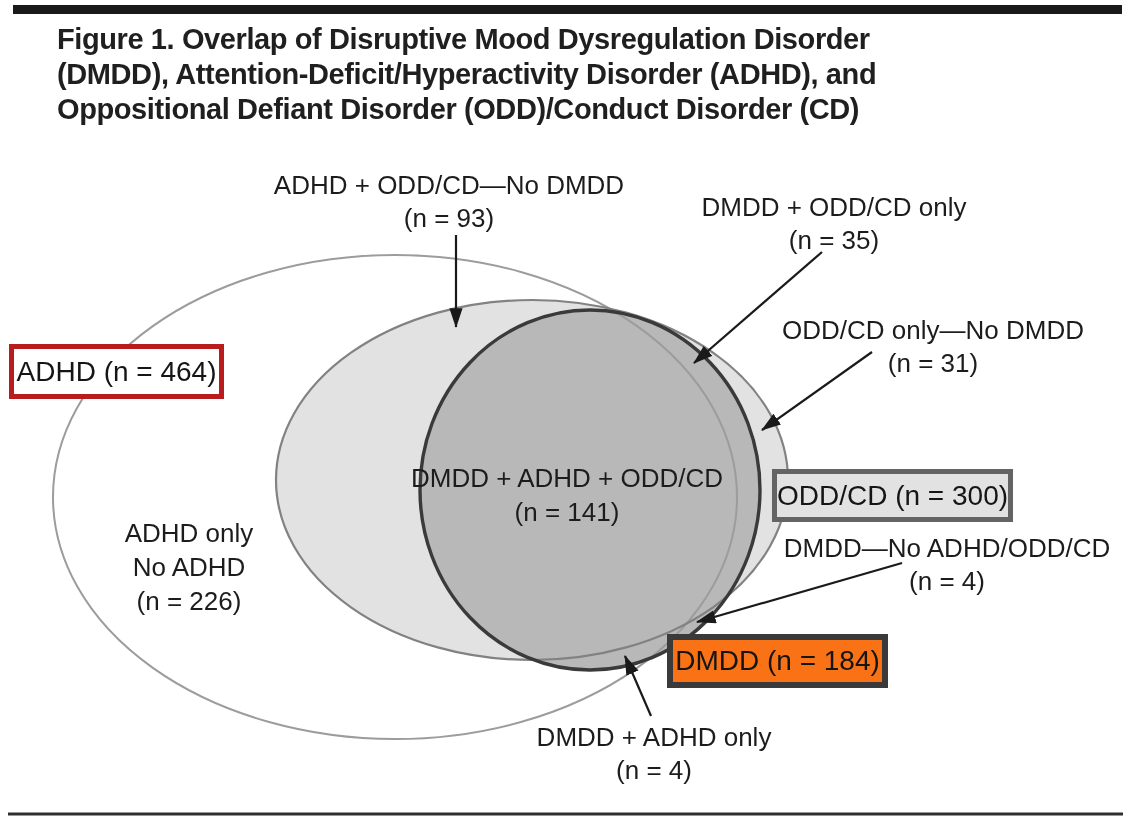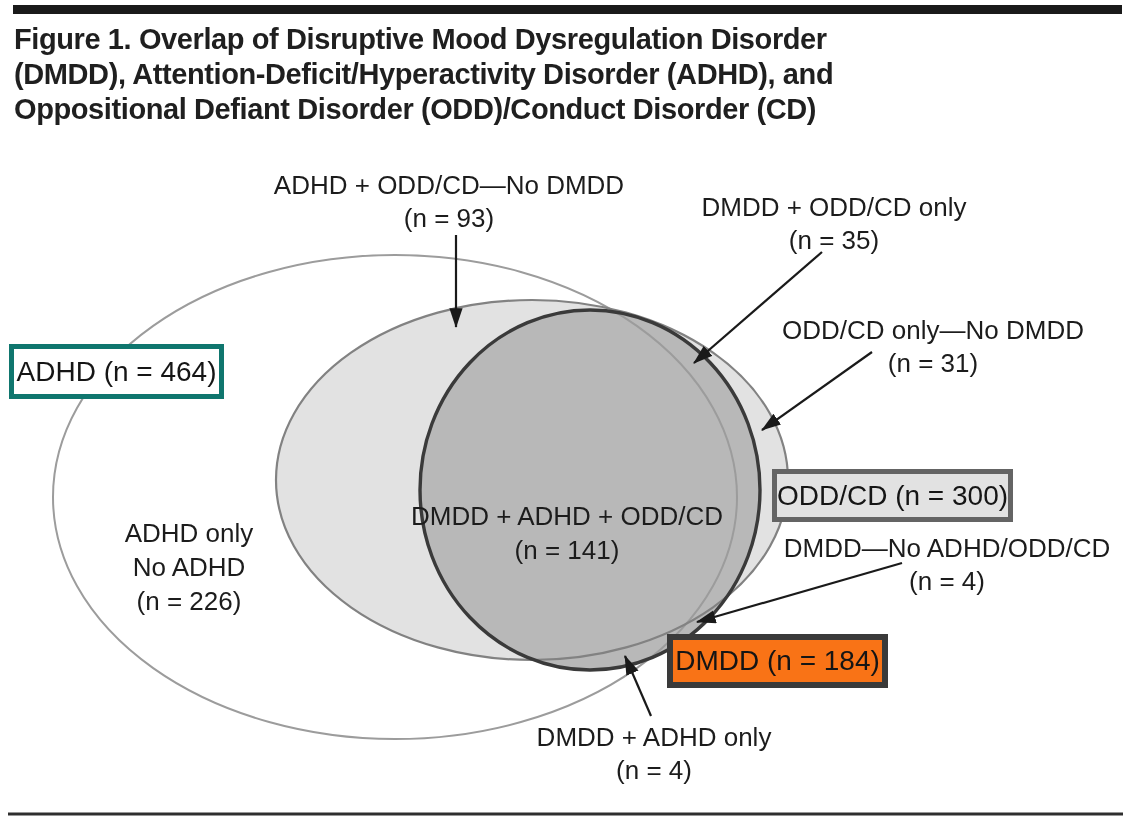--- a/index.html
+++ b/index.html
@@ -6,32 +6,32 @@
   #canvas{
     position:relative;width:1131px;height:820px;background:#ffffff;
     font-family:"Liberation Sans", sans-serif;overflow:hidden;color:#1c1c1c;
   }
   .abs{position:absolute;}
   #top-rule{left:13px;top:5px;width:1109px;height:9px;background:#1a1a1a;}
   #title{
     left:14px;top:22px;width:1080px;
     font-size:29px;font-weight:bold;line-height:35px;letter-spacing:-0.4px;color:#1f1f1f;
   }
-  #title span{display:block;}
+  #title span{display:block;margin-left:43px;}
   #diagram-svg{left:0;top:0;width:1131px;height:820px;}
   .vlabel{
     transform:translateX(-50%);
     text-align:center;font-size:26px;line-height:33px;color:#1c1c1c;white-space:nowrap;
   }
   .vlabel span{display:block;}
   .set-box{
     display:flex;align-items:center;justify-content:center;
     font-size:28px;color:#151515;box-sizing:border-box;white-space:nowrap;
   }
-  #adhd-box {left:9px;  top:344px;width:215px;height:55px;background:#ffffff;border:5px solid #0f766e;}
+  #adhd-box {left:9px;  top:344px;width:215px;height:55px;background:#ffffff;border:5px solid #b91c1c;}
   #oddcd-box{left:772px;top:449px;width:241px;height:53px;background:#e2e2e2;border:5px solid #646464;margin-top:20px;}
   #dmdd-box {left:667px;top:634px;width:221px;height:54px;background:#f97316;border:6px solid #3a3a3a;align-items:center;}
 </style>
 </head>
 <body>
 
 <div id="canvas">
 
   <div id="top-rule" class="abs"></div>
 
@@ -79,21 +79,21 @@
     <span>ODD/CD only—No DMDD</span>
     <span>(n = 31)</span>
   </div>
 
   <div class="abs vlabel" style="left:189px;top:482px;line-height:34px;margin-top:34px;">
     <span>ADHD only</span>
     <span>No ADHD</span>
     <span>(n = 226)</span>
   </div>
 
-  <div class="abs vlabel" style="left:567px;top:461px;line-height:34px;margin-top:38px;">
+  <div class="abs vlabel" style="left:567px;top:461px;line-height:34px;">
     <span>DMDD + ADHD + ODD/CD</span>
     <span>(n = 141)</span>
   </div>
 
   <div class="abs vlabel" style="left:947px;top:532px;">
     <span>DMDD—No ADHD/ODD/CD</span>
     <span>(n = 4)</span>
   </div>
 
   <div class="abs vlabel" style="left:654px;top:721px;">

